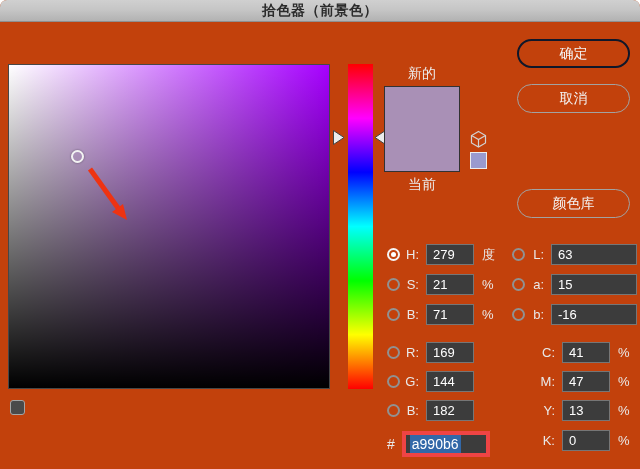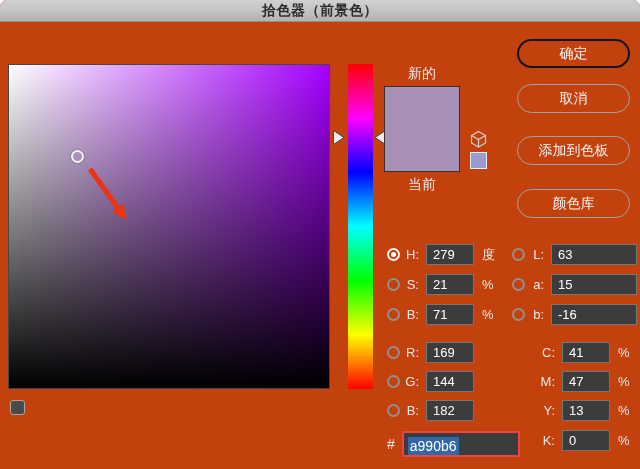--- a/index.html
+++ b/index.html
@@ -84,22 +84,22 @@
     height:21px;background:#3c3c3c;border:1px solid #767676;
     color:#ffffff;font-size:13px;font-family:inherit;
     padding:0 4px 0 6px;outline:none;
   }
   .box.w48{width:48px;}
   .box.w66{width:86px;}
   .unit{margin-left:8px;}
   
   .hex-row{position:absolute;left:387px;top:431px;height:26px;display:flex;align-items:center;color:#e9e9e9;font-size:14px;}
   .hex-box{
-    width:118px;height:26px;margin-left:7px;background:#3c3c3c;
-    border:2px solid #ef4444;display:flex;align-items:flex-end;padding-left:4px;
+    width:88px;height:26px;margin-left:7px;background:#3c3c3c;
+    border:4px solid #ef4444;display:flex;align-items:flex-end;padding-left:4px;
   }
   .hex-box .sel{background:#3268a8;color:#ffffff;font-size:14px;padding:1px 2px;}
   
   .web-check{position:absolute;left:10px;top:400px;display:flex;align-items:center;color:#ececec;font-size:14px;}
   .checkbox{
     width:15px;height:15px;border:1px solid #a5a5a5;border-radius:3px;
     background:#4a4a4a;margin-right:7px;
   }
 </style>
 </head>
@@ -140,23 +140,20 @@
     <path d="M2.5 5.5 L9.5 9.5 L16.5 5.5 M9.5 9.5 L9.5 17" fill="none" stroke="#d2d2d2" stroke-width="1.2"></path>
   </svg>
   <div class="web-swatch" style="background:#9a9ace;"></div>
 
   <button class="btn default" style="top:39px;">
       <span>确定</span>
     </button>
   <button class="btn" style="top:84px;">
       <span>取消</span>
     </button>
-  <button class="btn" style="top:136px;">
-      <span>添加到色板</span>
-    </button>
   <button class="btn" style="top:189px;">
       <span>颜色库</span>
     </button>
 
   <div class="row" style="left:387px;top:244px;">
     <span class="radio selected"></span>
     <span class="lbl w14">H:</span>
     <input class="box w48" value="279" style="">
     <span class="unit">度</span>
   </div>

